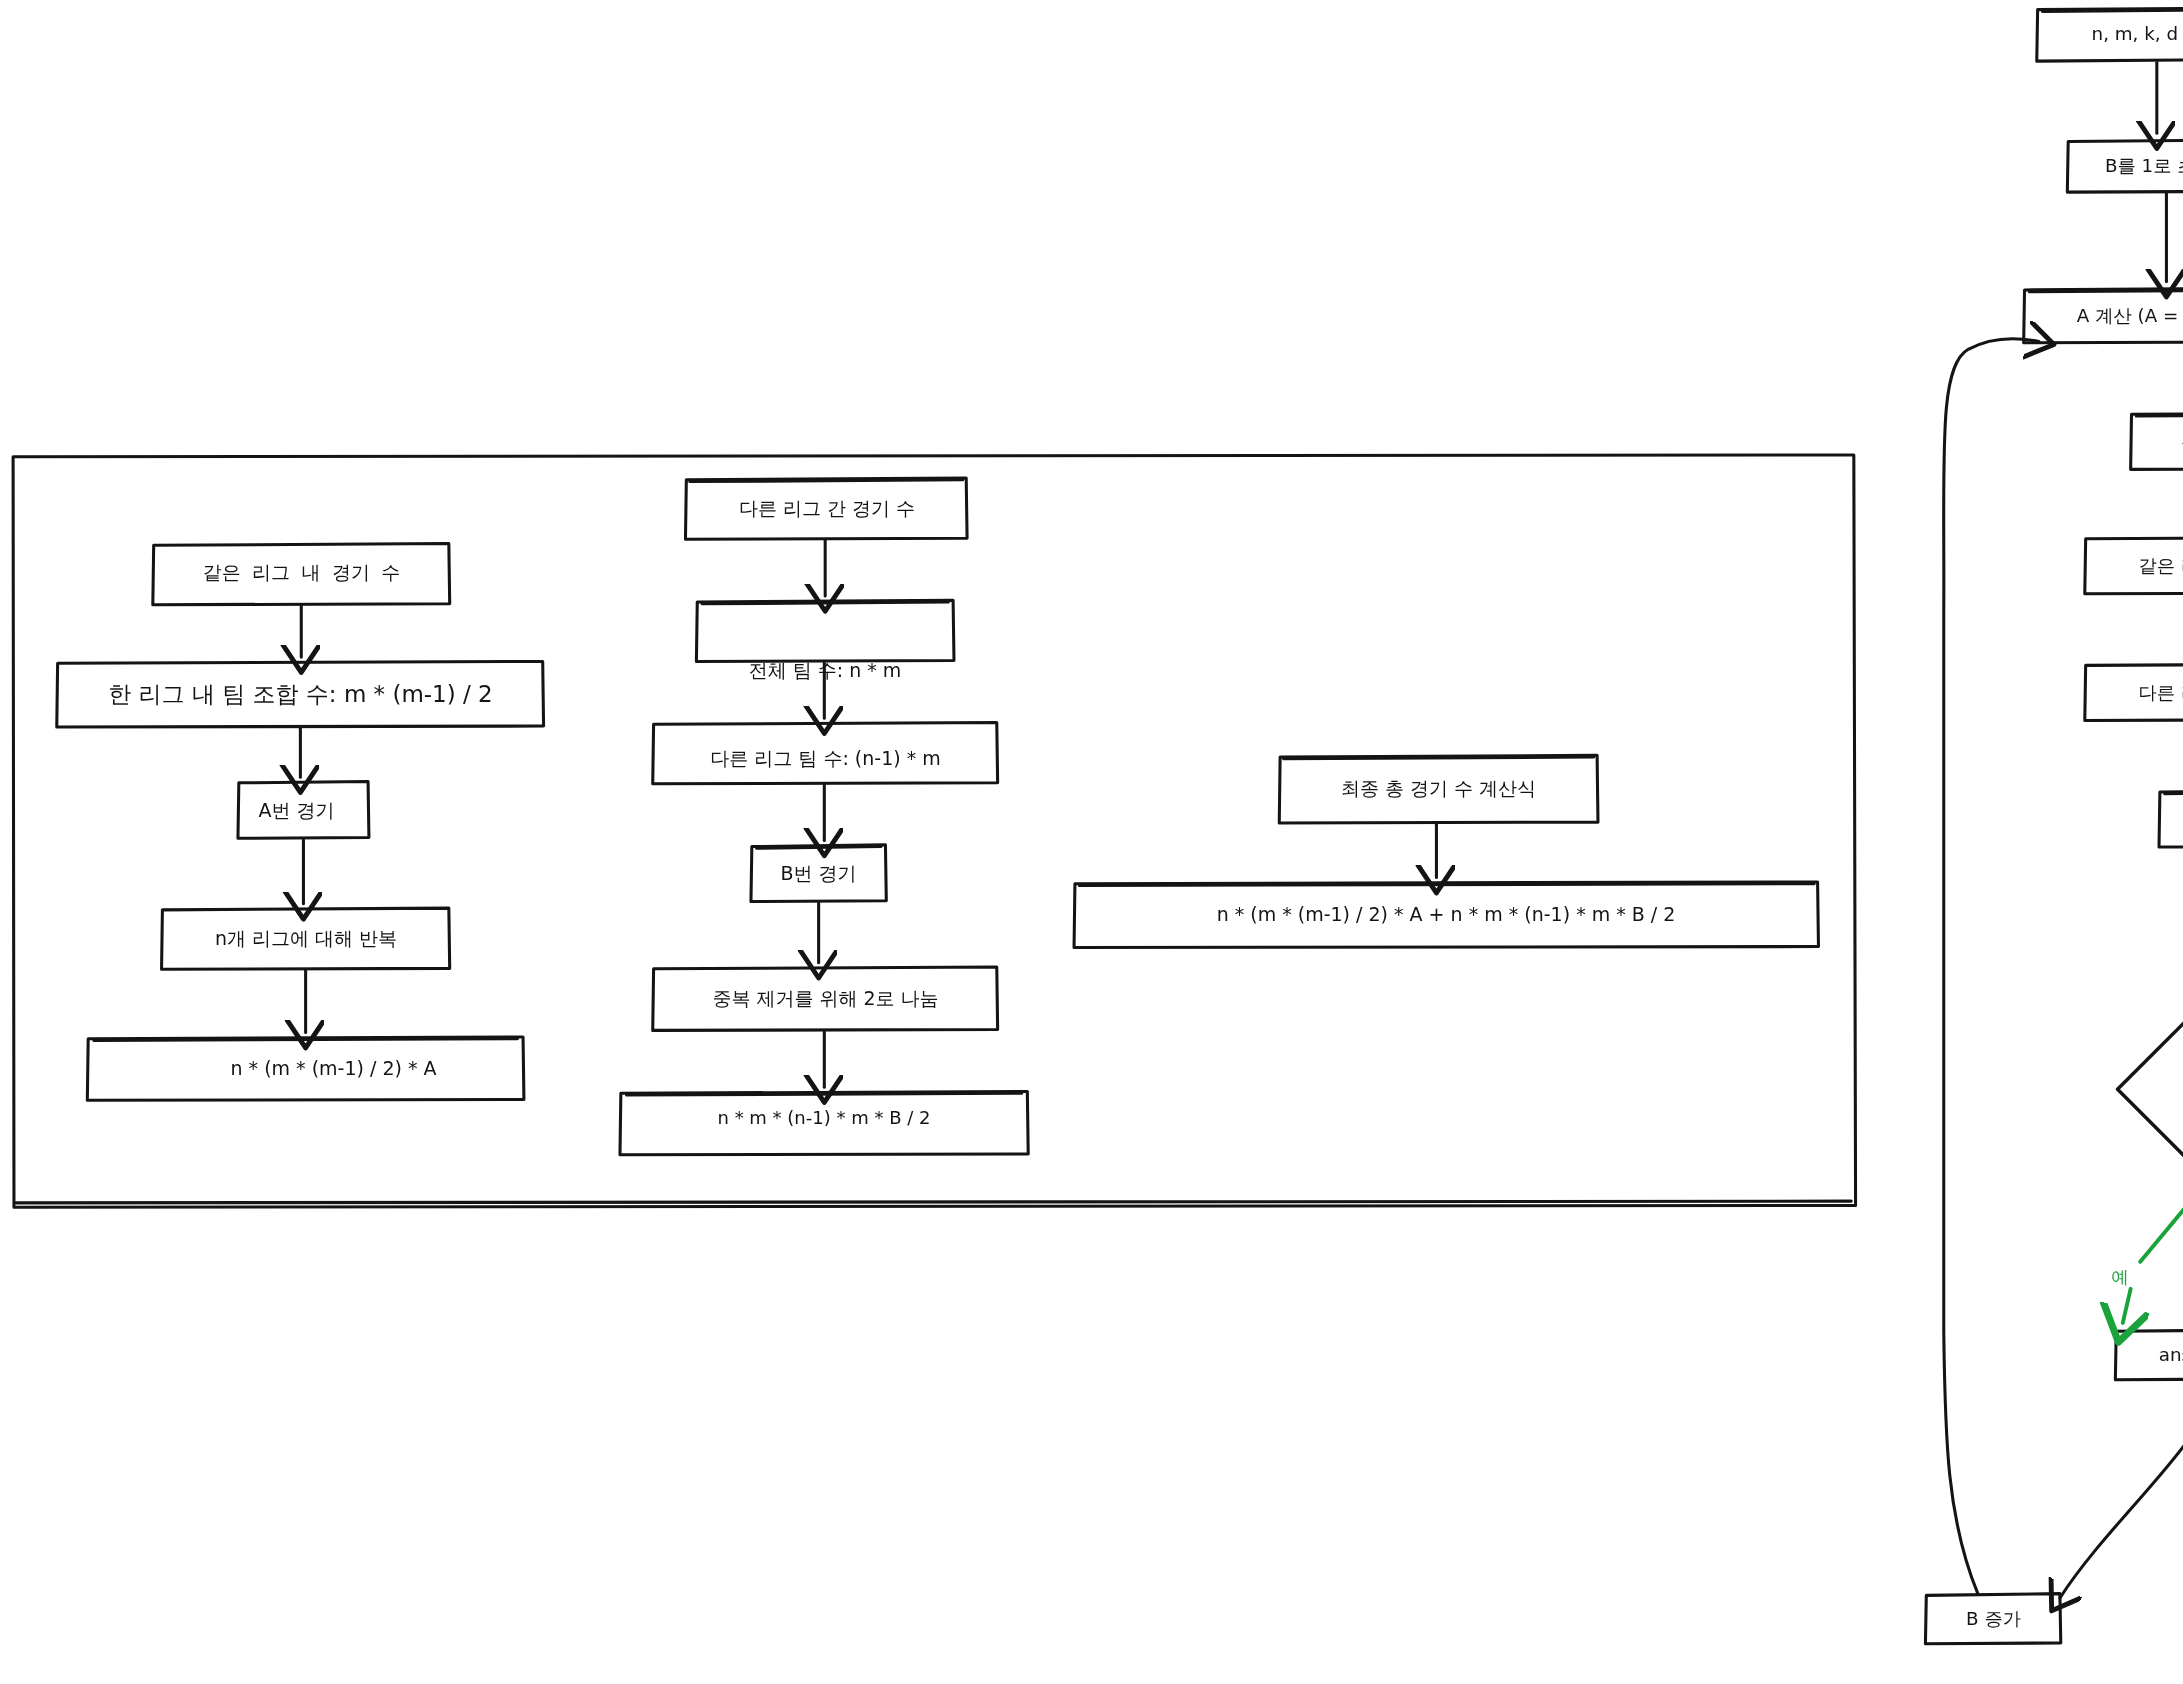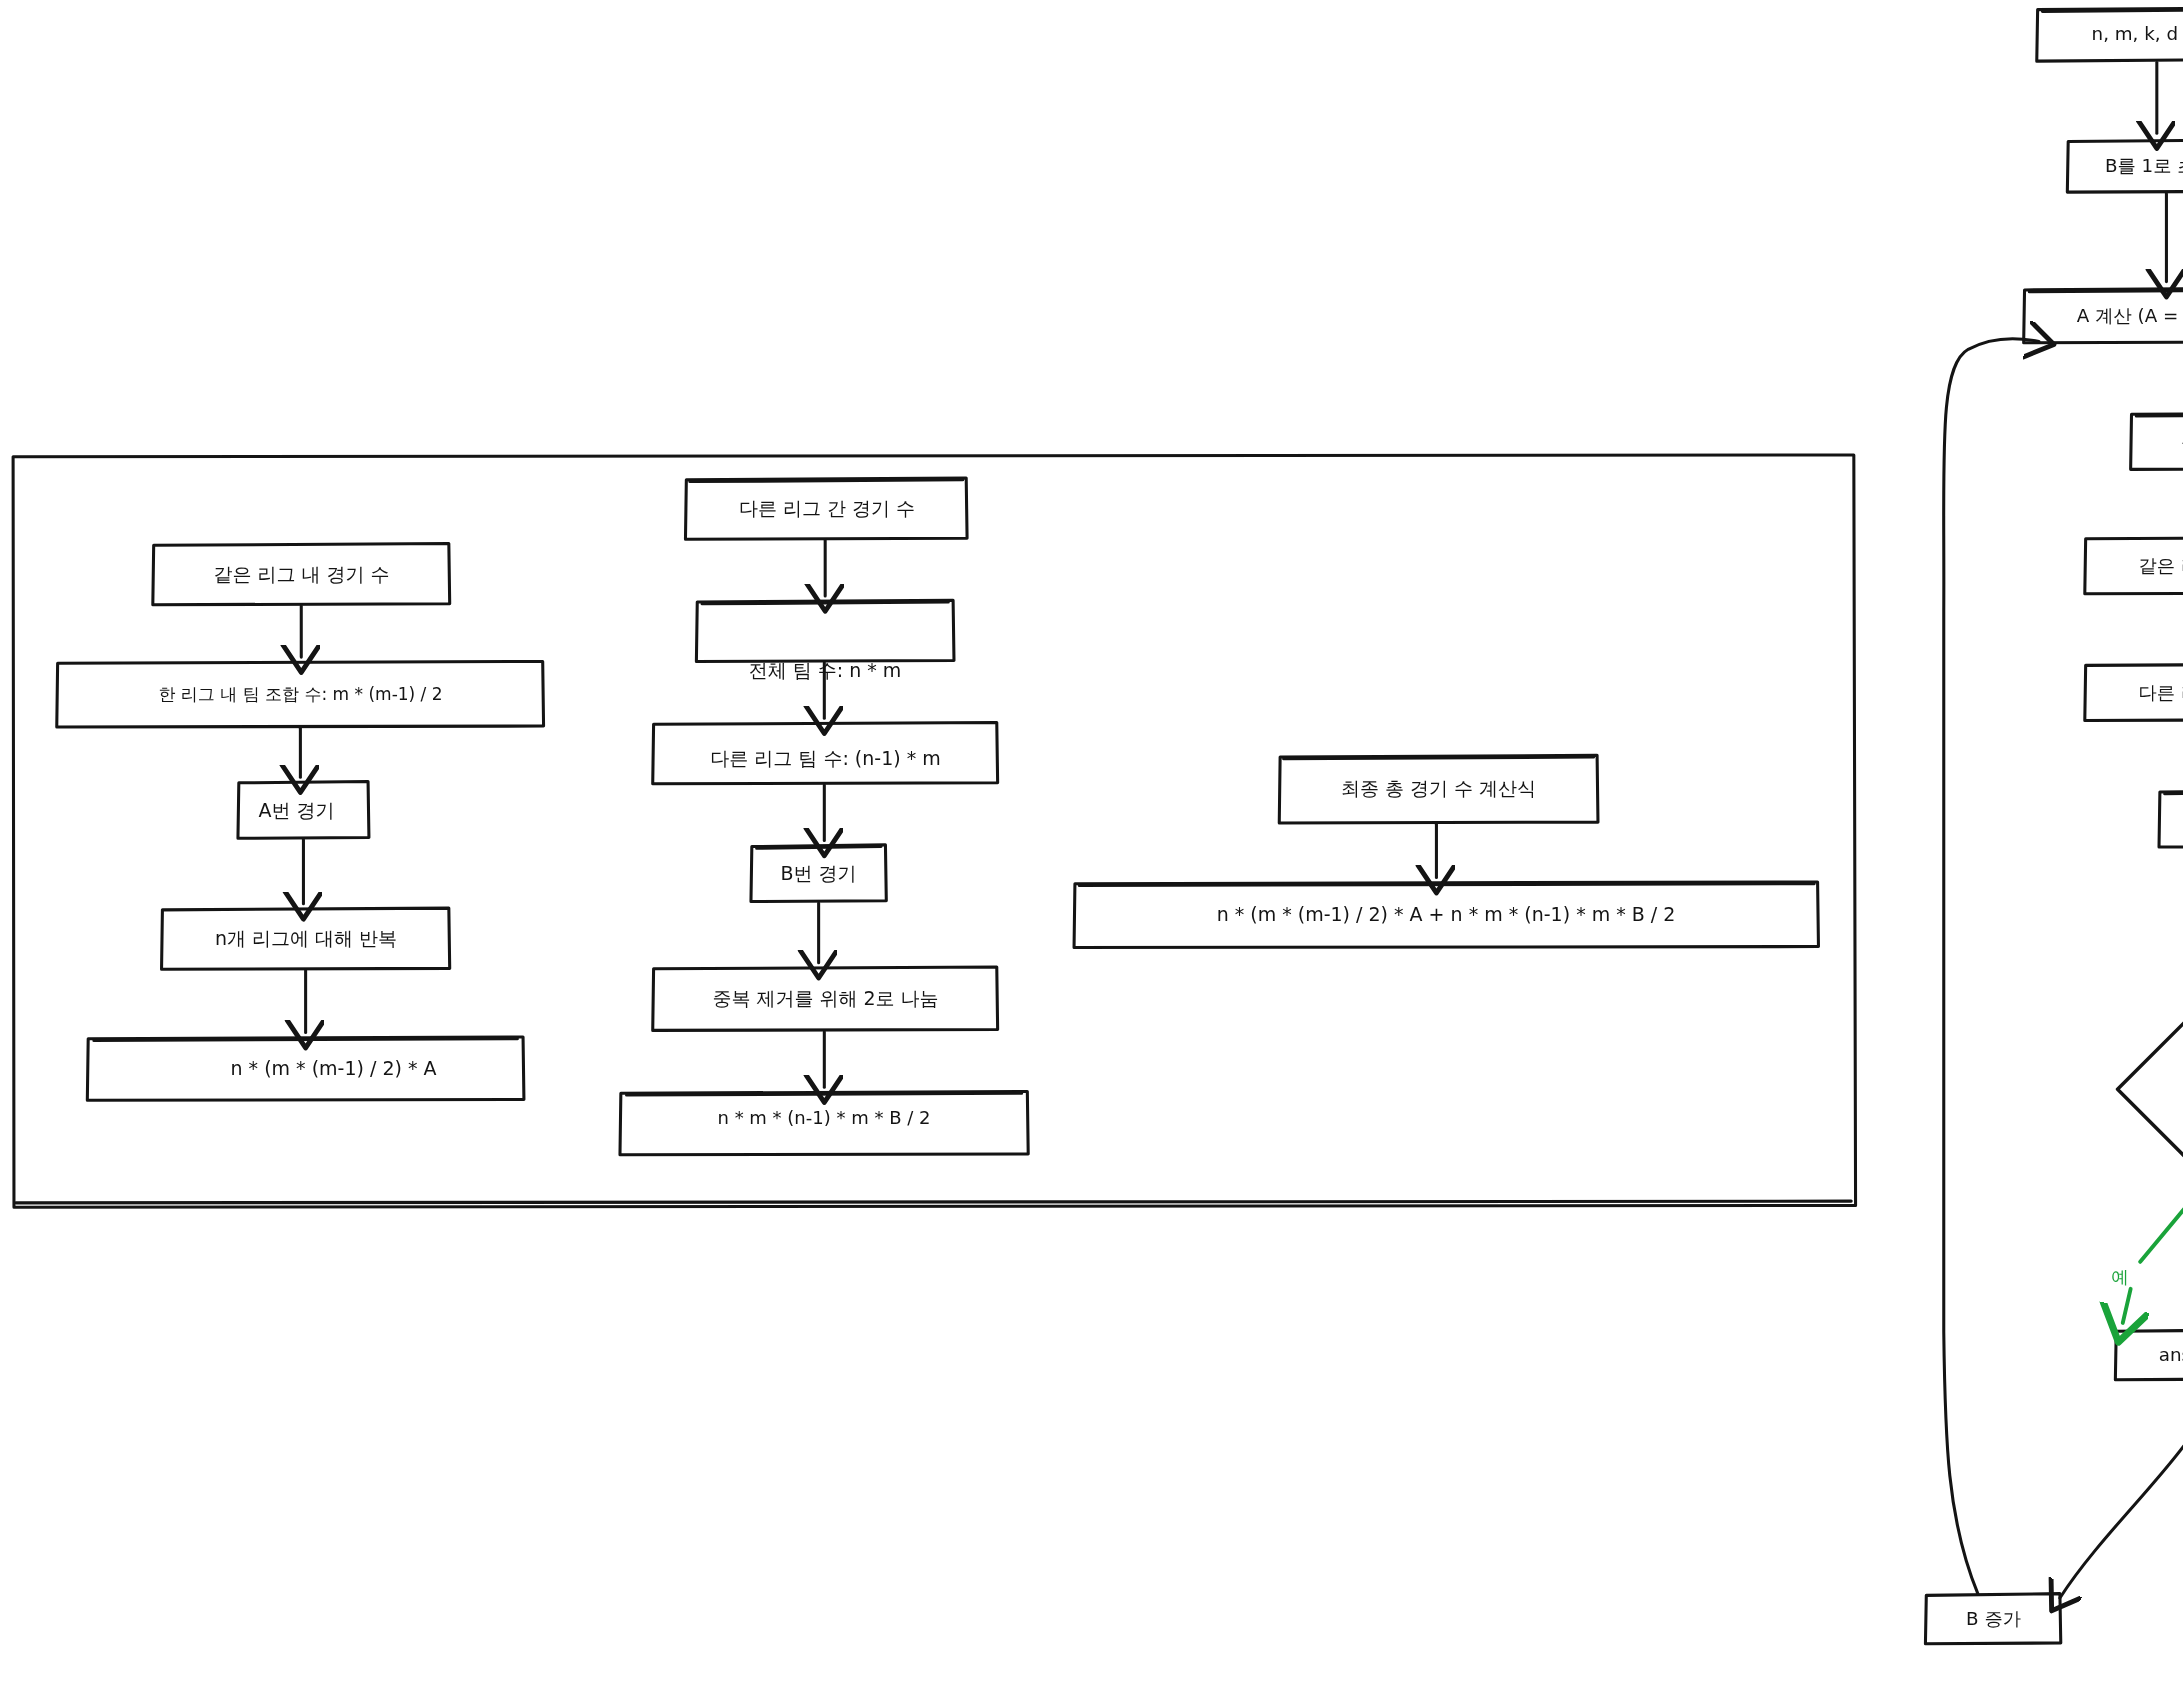--- a/index.html
+++ b/index.html
@@ -139,22 +139,22 @@
         <path d="M5060,2700 L4902,2890"></path>
         <path d="M4880,2952 L4862,3030" marker-end="url(#ahg)"></path>
       </g>
       <g stroke="#e8232a" stroke-width="9">
         <path d="M5258,2700 L5415,2890"></path>
         <path d="M5440,2952 L5455,3032" marker-end="url(#ahr)"></path>
       </g>
     </g>
   </svg>
 
-  <div class="node-text" style="left:153px;top:544px;width:297px;height:61px;font-size:19px;">같은 리그 내 경기 수</div>
-  <div class="node-text" style="left:57px;top:662px;width:487px;height:65px;font-size:17px;border-radius:7px;">한 리그 내 팀 조합 수: m * (m-1) / 2</div>
+  <div class="node-text" style="left:153px;top:544px;width:297px;height:61px;font-size:19px;font-family:Liberation Mono, monospace;">같은 리그 내 경기 수</div>
+  <div class="node-text" style="left:57px;top:662px;width:487px;height:65px;font-size:23px;border-radius:7px;">한 리그 내 팀 조합 수: m * (m-1) / 2</div>
   <div class="node-text" style="left:238px;top:782px;width:117px;height:57px;font-size:19px;">A번 경기</div>
   <div class="node-text" style="left:162px;top:908px;width:288px;height:61px;font-size:19px;">n개 리그에 대해 반복</div>
   <div class="node-text" style="left:87px;top:1037px;width:437px;height:63px;font-size:19px;padding-left:28px;">n * (m * (m-1) / 2) * A</div>
 
   <div class="node-text" style="left:686px;top:478px;width:282px;height:61px;font-size:19px;">다른 리그 간 경기 수</div>
   <div class="node-text" style="left:696px;top:600px;width:258px;height:61px;font-size:19px;margin-top:40px;">전체 팀 수: n * m</div>
   <div class="node-text" style="left:653px;top:723px;width:345px;height:72px;font-size:19px;">다른 리그 팀 수: (n-1) * m</div>
   <div class="node-text" style="left:751px;top:845px;width:135px;height:57px;font-size:19px;">B번 경기</div>
   <div class="node-text" style="left:653px;top:967px;width:345px;height:63px;font-size:19px;">중복 제거를 위해 2로 나눔</div>
   <div class="node-text" style="left:620px;top:1092px;width:408px;height:52px;font-size:18px;">n * m * (n-1) * m * B / 2</div>

